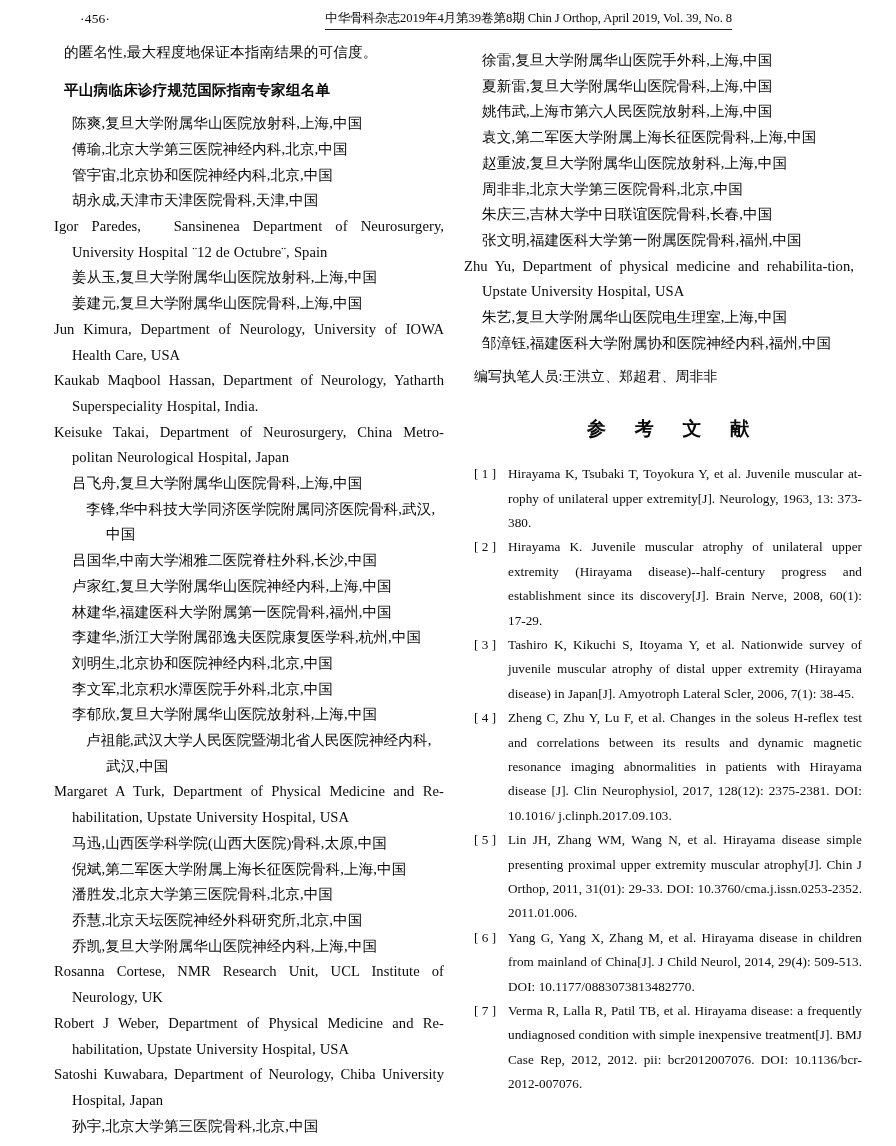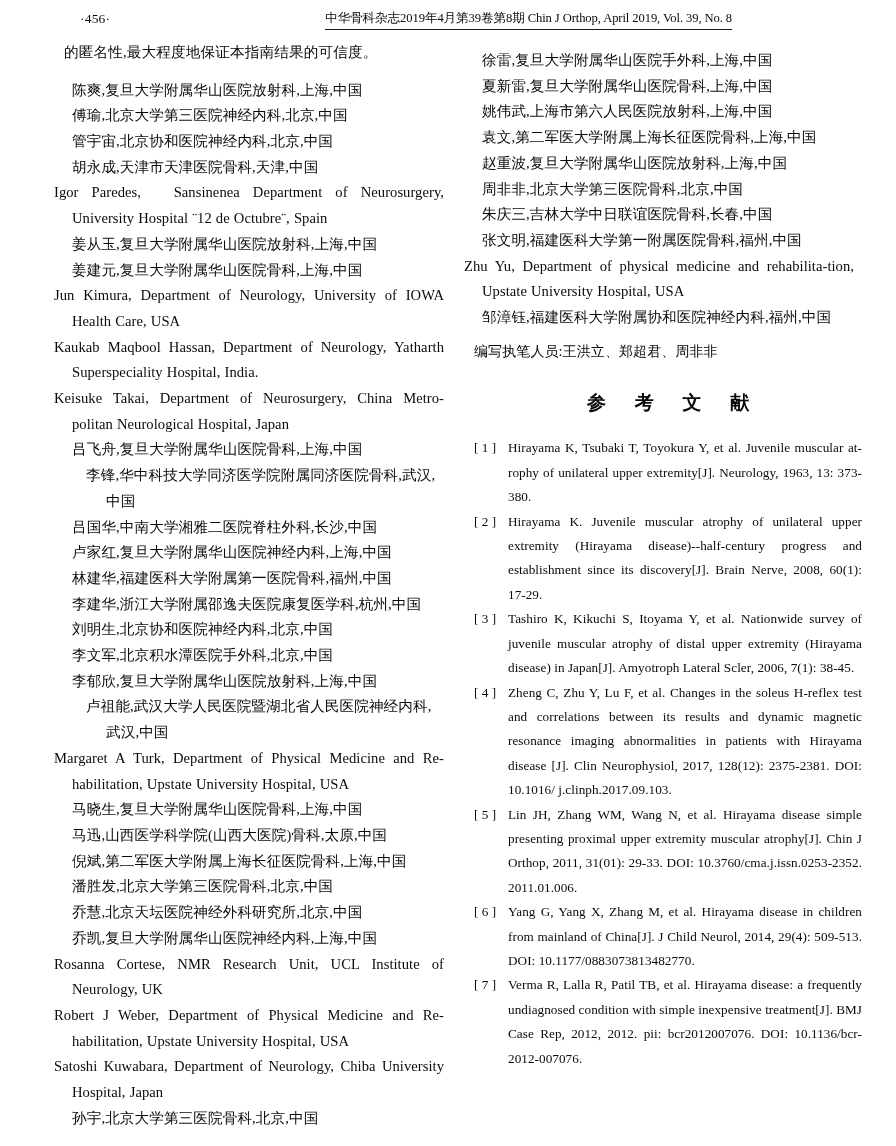--- a/index.html
+++ b/index.html
@@ -159,20 +159,21 @@
 <body>
 
 <div id="running-head">
   <div id="page-number">·456·</div>
   <div id="journal-line">中华骨科杂志2019年4月第39卷第8期 Chin J Orthop, April 2019, Vol. 39, No. 8</div>
 </div>
 
 <div id="left-column" class="column">
   <p class="para-cn">的匿名性,最大程度地保证本指南结果的可信度。</p>
 
+  <div class="section-title">平山病临床诊疗规范国际指南专家组名单</div>
 
   <ul class="name-list" id="left-names">
       <li class="name-cn">陈爽,复旦大学附属华山医院放射科,上海,中国</li>
       <li class="name-cn">傅瑜,北京大学第三医院神经内科,北京,中国</li>
       <li class="name-cn">管宇宙,北京协和医院神经内科,北京,中国</li>
       <li class="name-cn">胡永成,天津市天津医院骨科,天津,中国</li>
       <li class="name-en">Igor Paredes,　Sansinenea Department of Neurosurgery, University Hospital ¨12 de Octubre¨, Spain</li>
       <li class="name-cn">姜从玉,复旦大学附属华山医院放射科,上海,中国</li>
       <li class="name-cn">姜建元,复旦大学附属华山医院骨科,上海,中国</li>
       <li class="name-en">Jun Kimura, Department of Neurology, University of IOWA Health Care, USA</li>
@@ -182,21 +183,20 @@
       <li class="name-cn wrap"><span>李锋,华中科技大学同济医学院附属同济医院骨科,武汉,</span><span class="cont">中国</span></li>
       <li class="name-cn">吕国华,中南大学湘雅二医院脊柱外科,长沙,中国</li>
       <li class="name-cn">卢家红,复旦大学附属华山医院神经内科,上海,中国</li>
       <li class="name-cn">林建华,福建医科大学附属第一医院骨科,福州,中国</li>
       <li class="name-cn">李建华,浙江大学附属邵逸夫医院康复医学科,杭州,中国</li>
       <li class="name-cn">刘明生,北京协和医院神经内科,北京,中国</li>
       <li class="name-cn">李文军,北京积水潭医院手外科,北京,中国</li>
       <li class="name-cn">李郁欣,复旦大学附属华山医院放射科,上海,中国</li>
       <li class="name-cn wrap"><span>卢祖能,武汉大学人民医院暨湖北省人民医院神经内科,</span><span class="cont">武汉,中国</span></li>
       <li class="name-en">Margaret A Turk, Department of Physical Medicine and Re-habilitation, Upstate University Hospital, USA</li>
-      <li class="name-cn">马晓生,复旦大学附属华山医院骨科,上海,中国</li>
       <li class="name-cn">马迅,山西医学科学院(山西大医院)骨科,太原,中国</li>
       <li class="name-cn">倪斌,第二军医大学附属上海长征医院骨科,上海,中国</li>
       <li class="name-cn">潘胜发,北京大学第三医院骨科,北京,中国</li>
       <li class="name-cn">乔慧,北京天坛医院神经外科研究所,北京,中国</li>
       <li class="name-cn">乔凯,复旦大学附属华山医院神经内科,上海,中国</li>
       <li class="name-en">Rosanna Cortese, NMR Research Unit, UCL Institute of Neurology, UK</li>
       <li class="name-en">Robert J Weber, Department of Physical Medicine and Re-habilitation, Upstate University Hospital, USA</li>
       <li class="name-en">Satoshi Kuwabara, Department of Neurology, Chiba University Hospital, Japan</li>
       <li class="name-cn">孙宇,北京大学第三医院骨科,北京,中国</li>
     </ul>
@@ -206,20 +206,21 @@
   <ul class="name-list" id="right-names">
       <li class="name-cn">徐雷,复旦大学附属华山医院手外科,上海,中国</li>
       <li class="name-cn">夏新雷,复旦大学附属华山医院骨科,上海,中国</li>
       <li class="name-cn">姚伟武,上海市第六人民医院放射科,上海,中国</li>
       <li class="name-cn">袁文,第二军医大学附属上海长征医院骨科,上海,中国</li>
       <li class="name-cn">赵重波,复旦大学附属华山医院放射科,上海,中国</li>
       <li class="name-cn">周非非,北京大学第三医院骨科,北京,中国</li>
       <li class="name-cn">朱庆三,吉林大学中日联谊医院骨科,长春,中国</li>
       <li class="name-cn">张文明,福建医科大学第一附属医院骨科,福州,中国</li>
       <li class="name-en">Zhu Yu, Department of physical medicine and rehabilita-tion, Upstate University Hospital, USA</li>
+      <li class="name-cn">朱艺,复旦大学附属华山医院电生理室,上海,中国</li>
       <li class="name-cn">邹漳钰,福建医科大学附属协和医院神经内科,福州,中国</li>
     </ul>
 
   <div class="authors-line">编写执笔人员:王洪立、郑超君、周非非</div>
 
   <div id="ref-heading">参 考 文 献</div>
 
   <ul class="ref-list" id="ref-list">
       <li class="ref-item">
         <span class="ref-num">[ 1 ]</span>

